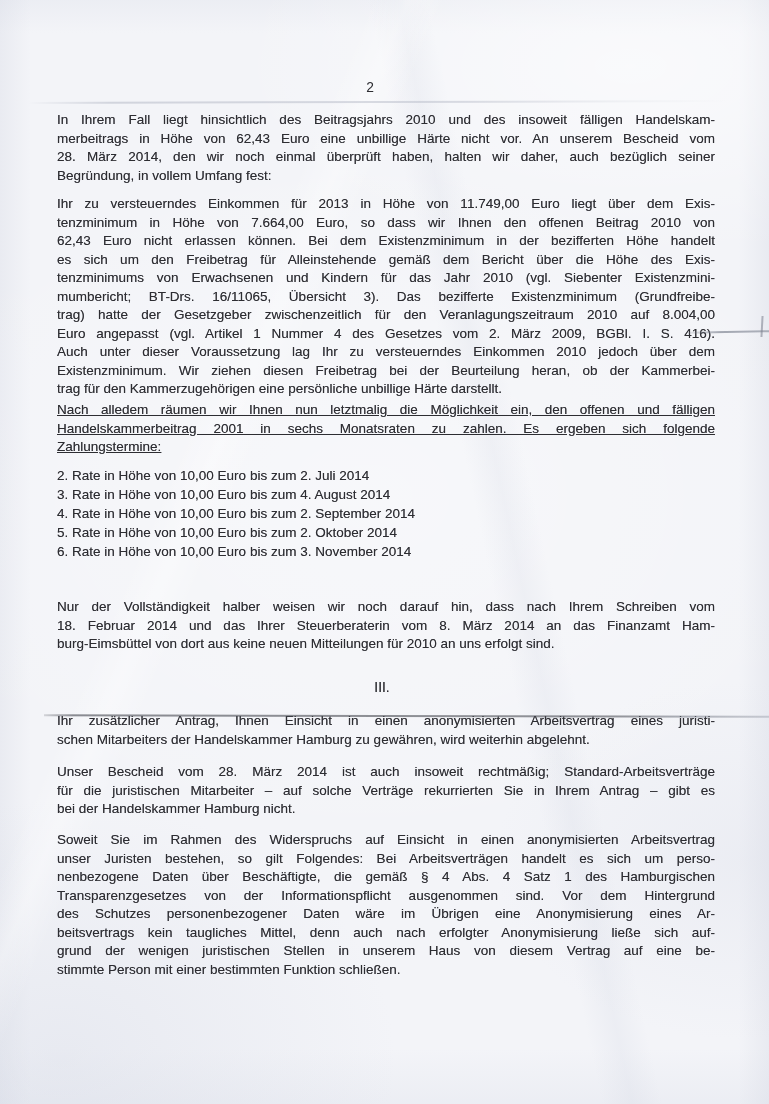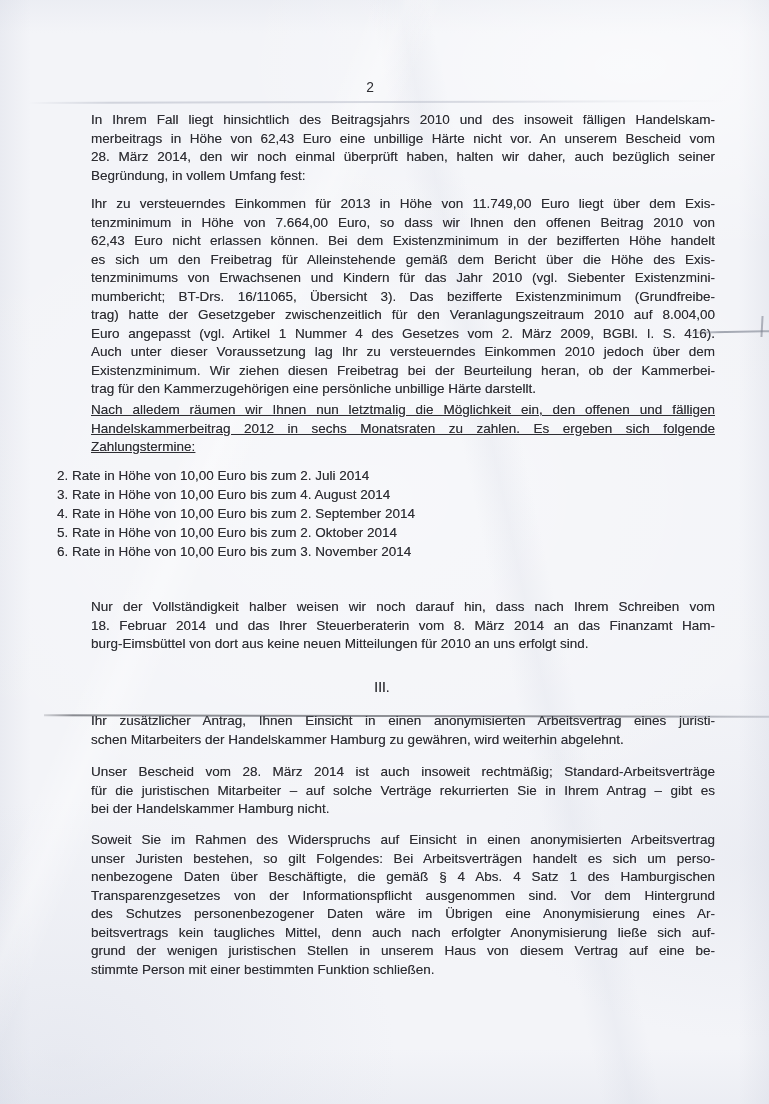--- a/index.html
+++ b/index.html
@@ -55,21 +55,21 @@
   }
   .pagenum{
     position:absolute;left:0;top:79px;width:740px;
     text-align:center;font-size:13.8px;line-height:18px;
   }
   .block{
     position:absolute;left:57px;width:658px;
     font-size:13.5px;line-height:18.5px;
     text-shadow:0 0 0.5px rgba(45,45,52,0.55);
   }
-  .just .line{text-align:justify;text-align-last:justify;margin-left:34px;}
+  .just .line{text-align:justify;text-align-last:justify;}
   .just .line:last-child{text-align-last:left;}
   .list{line-height:19px;}
   .list .line{text-align:left;}
   .marker{
     position:absolute;left:12px;top:679px;width:740px;
     text-align:center;font-size:13.8px;line-height:18.5px;
     text-shadow:0 0 0.5px rgba(45,45,52,0.55);
   }
   .p1{top:111px;}
   .p2{top:195px;}
@@ -104,21 +104,21 @@
       <div class="line">mumbericht; BT-Drs. 16/11065, Übersicht 3). Das bezifferte Existenzminimum (Grundfreibe-</div>
       <div class="line">trag) hatte der Gesetzgeber zwischenzeitlich für den Veranlagungszeitraum 2010 auf 8.004,00</div>
       <div class="line">Euro angepasst (vgl. Artikel 1 Nummer 4 des Gesetzes vom 2. März 2009, BGBl. I. S. 416).</div>
       <div class="line">Auch unter dieser Voraussetzung lag Ihr zu versteuerndes Einkommen 2010 jedoch über dem</div>
       <div class="line">Existenzminimum. Wir ziehen diesen Freibetrag bei der Beurteilung heran, ob der Kammerbei-</div>
       <div class="line">trag für den Kammerzugehörigen eine persönliche unbillige Härte darstellt.</div>
     </div>
 
   <div class="block just p3">
       <div class="line">Nach alledem räumen wir Ihnen nun letztmalig die Möglichkeit ein, den offenen und fälligen</div>
-      <div class="line">Handelskammerbeitrag 2012 in sechs Monatsraten zu zahlen. Es ergeben sich folgende</div>
+      <div class="line">Handelskammerbeitrag 2001 in sechs Monatsraten zu zahlen. Es ergeben sich folgende</div>
       <div class="line">Zahlungstermine:</div>
     </div>
 
   <div class="block list rates">
       <div class="line">2. Rate in Höhe von 10,00 Euro bis zum 2. Juli 2014</div>
       <div class="line">3. Rate in Höhe von 10,00 Euro bis zum 4. August 2014</div>
       <div class="line">4. Rate in Höhe von 10,00 Euro bis zum 2. September 2014</div>
       <div class="line">5. Rate in Höhe von 10,00 Euro bis zum 2. Oktober 2014</div>
       <div class="line">6. Rate in Höhe von 10,00 Euro bis zum 3. November 2014</div>
     </div>

